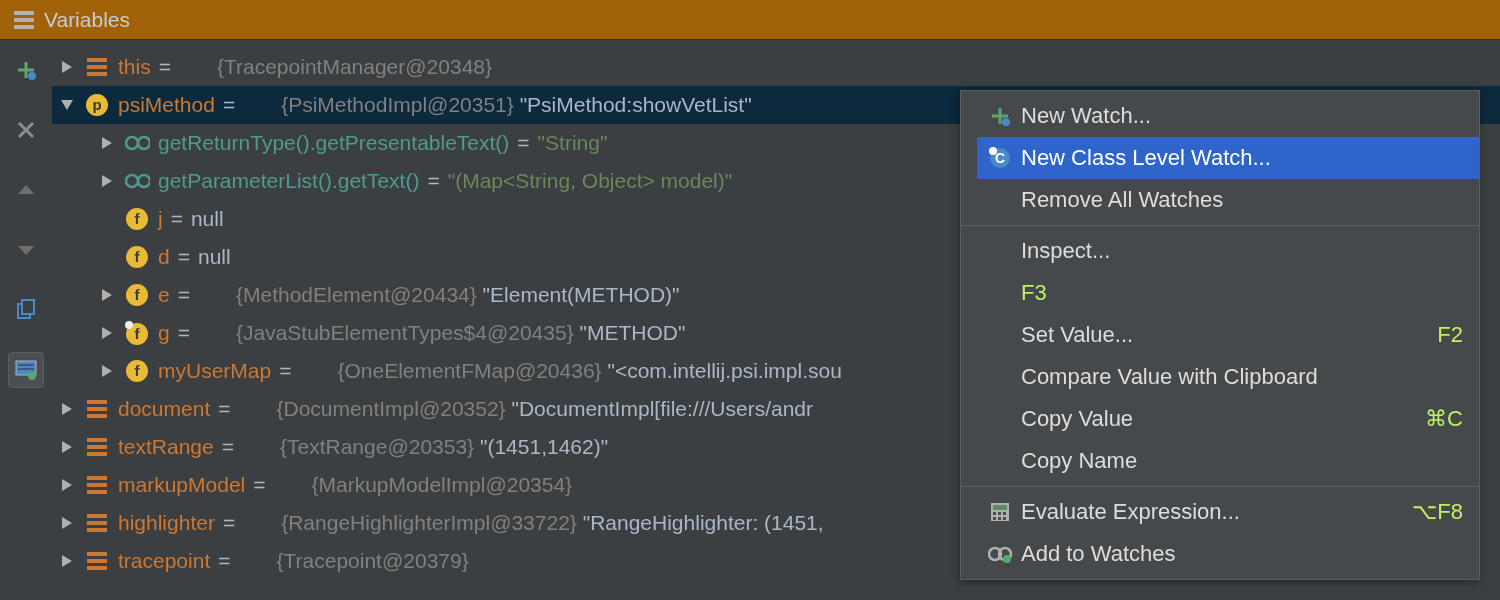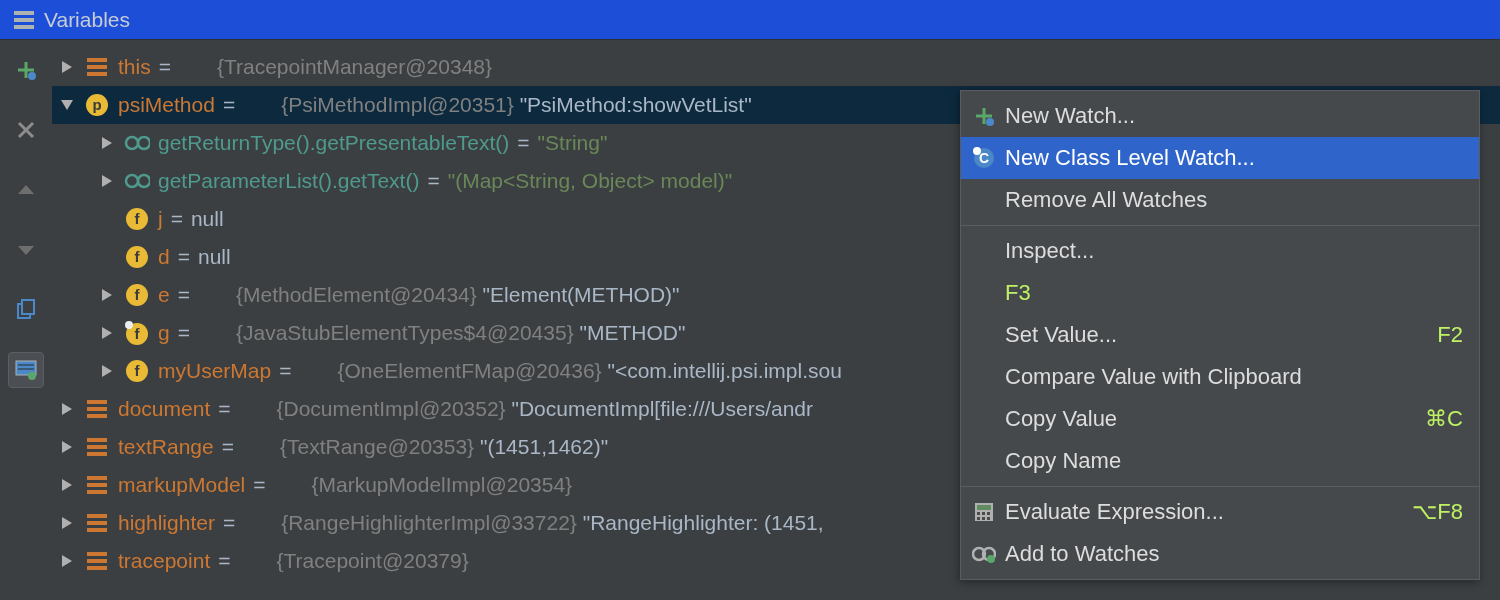--- a/index.html
+++ b/index.html
@@ -10,21 +10,21 @@
     font-size: 21px;
     width: 1500px;
     height: 600px;
     overflow: hidden;
     user-select: none;
   }
 
   
   .panel-header {
     height: 40px;
-    background: #1d4ed8;
+    background: #a16207;
     border-bottom: 1px solid #2D2F31;
     display: flex;
     align-items: center;
     padding-left: 14px;
     gap: 10px;
   }
   .panel-header .title { color: #C6CCD6; font-size: 21px; }
 
   
   .panel-body { display: flex; height: 560px; }
@@ -95,20 +95,21 @@
     box-shadow: -1px 2px 8px rgba(0,0,0,.4);
     padding: 4px 0;
   }
   .menu-item {
     height: 42px;
     display: flex;
     align-items: center;
     padding: 0 16px 0 8px;
     color: #DDDDDD;
     font-size: 22px;
+    margin-left: 16px;
   }
   .menu-item .mi-icon { width: 30px; display:flex; align-items:center; justify-content:center; margin-right: 6px; }
   .menu-item .mi-label { flex: 1; }
   .menu-item .mi-short { color: #bef264; }
   .menu-item.hilite { background: #2F65CA; color: #FFFFFF; }
   .menu-sep { height: 1px; background: #5B5E60; margin: 4px 0; }
 
   
   .stack-bars { width:20px; display:flex; flex-direction:column; gap:3px; }
   .stack-bars span { height:4px; background:#CC7832; display:block; }

